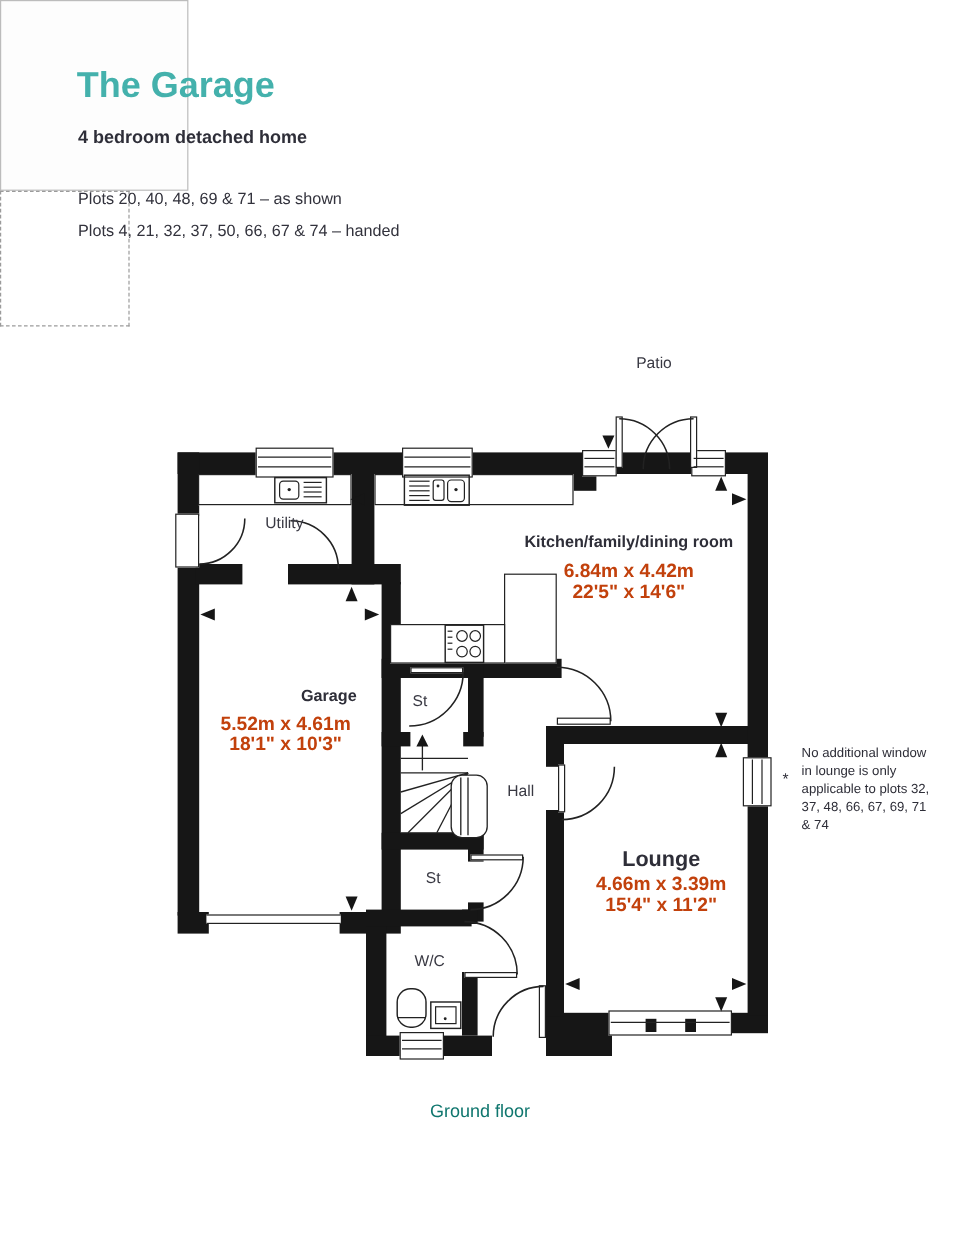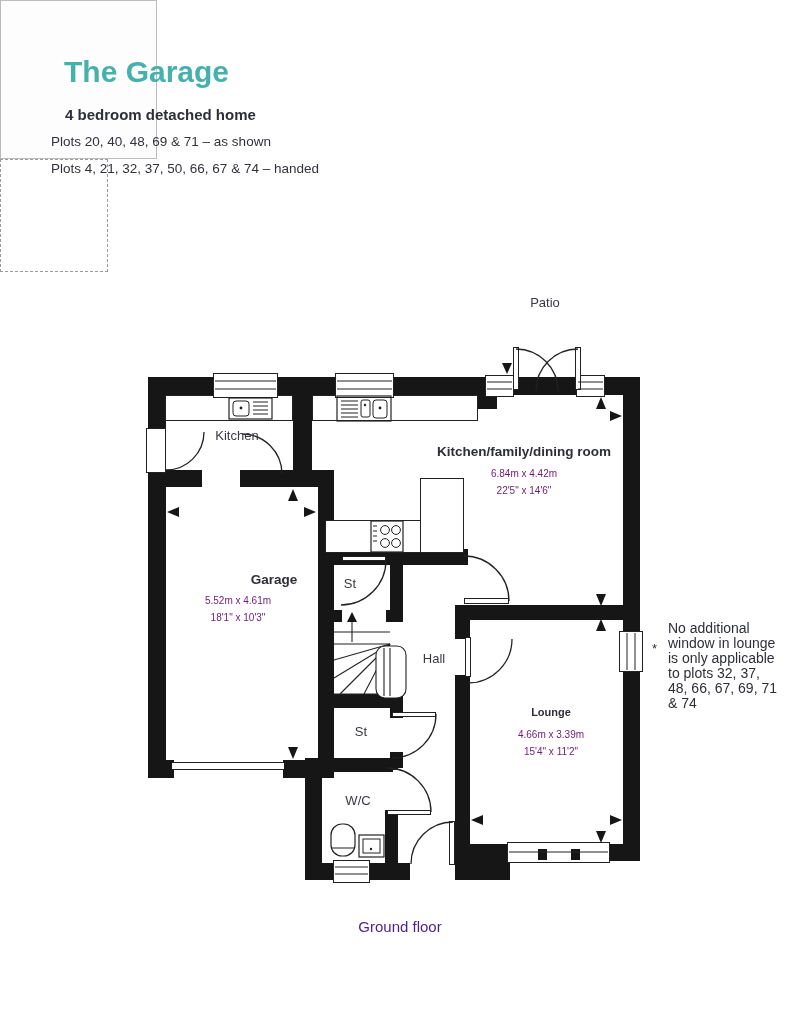--- a/index.html
+++ b/index.html
@@ -8,30 +8,30 @@
        font-family:"Liberation Sans", sans-serif; color:var(--text);}
   .abs{position:absolute;}
   .wall{position:absolute;background:var(--wall);}
   .win{position:absolute;background:#fff;border:1.2px solid #222;box-sizing:border-box;}
   .leaf{position:absolute;background:#fff;border:1px solid #222;box-sizing:border-box;}
   .counter{position:absolute;background:#fff;border:1px solid #222;box-sizing:border-box;}
   .mull{position:absolute;background:#161616;}
   .label{position:absolute;transform:translateX(-50%);white-space:nowrap;
          font-size:13px;color:#393943;text-align:left;}
   .label.bold{font-weight:bold;color:#2e2e38;}
-  .dims{font-weight:normal;font-size:10px;color:#701a75;}
+  .dims{font-weight:bold;font-size:16px;color:#c2410c;}
   #title{left:64px;top:55px;font-size:30px;font-weight:800;color:var(--accent);letter-spacing:0px;}
   #subtitle{left:65px;top:106px;font-size:15px;font-weight:bold;}
-  .plots{left:51px;font-size:13.5px;color:#32323c;}
+  .plots{left:65px;font-size:13.5px;color:#32323c;margin-top:24px;}
   #patio{left:466px;top:233px;width:157px;height:159px;border:1px solid #bcbcbc;
          background:#fdfdfd;box-sizing:border-box;}
   #dashedbay{left:176px;top:650px;width:108px;height:113px;border:1.5px dashed #9b9b9b;box-sizing:border-box;}
-  #note{left:668px;top:621px;width:114px;font-size:14px;line-height:15px;color:#2e2e38;}
+  #note{left:668px;top:621px;width:114px;font-size:11px;line-height:15px;color:#2e2e38;}
   #notemark{left:652px;top:641px;font-size:13px;}
-  #groundfloor{left:400px;top:918px;transform:translateX(-50%);font-size:15px;color:#4c1d95;}
+  #groundfloor{left:400px;top:918px;transform:translateX(-50%);font-size:15px;color:#0f766e;}
   svg{position:absolute;left:0;top:0;}
 </style>
 </head>
 <body>
 
 <div class="abs" id="title">The Garage</div>
 <div class="abs" id="subtitle">4 bedroom detached home</div>
 <div class="abs plots" style="top:134px;">Plots 20, 40, 48, 69 &amp; 71 – as shown</div>
 <div class="abs plots" style="top:161px;">Plots 4, 21, 32, 37, 50, 66, 67 &amp; 74 – handed</div>
 
@@ -199,32 +199,32 @@
       <polygon points="596,594 606,594 601,606"></polygon>
       <polygon points="596,631 606,631 601,619"></polygon>
       <polygon points="596,831 606,831 601,843"></polygon>
       <polygon points="483,815 483,825 471,820"></polygon>
       <polygon points="610,815 610,825 622,820"></polygon>
       <polygon points="502,363 512,363 507,374"></polygon>
       <polygon points="347,622 357,622 352,612"></polygon>
     </g>
   </svg>
 
-  <div class="label" style="left:237px;top:428px;">Kitchen</div>
+  <div class="label" style="left:237px;top:428px;">Utility</div>
   <div class="label bold" style="left:524px;top:444px;font-size:13.5px;">Kitchen/family/dining room</div>
   <div class="label dims" style="left:524px;top:468px;">6.84m x 4.42m</div>
   <div class="label dims" style="left:524px;top:485px;">22'5" x 14'6"</div>
   <div class="label bold" style="left:238px;top:572px;font-size:13.5px;margin-left:36px;">Garage</div>
   <div class="label dims" style="left:238px;top:595px;">5.52m x 4.61m</div>
   <div class="label dims" style="left:238px;top:612px;">18'1" x 10'3"</div>
   <div class="label" style="left:350px;top:576px;">St</div>
   <div class="label" style="left:434px;top:651px;">Hall</div>
   <div class="label" style="left:361px;top:724px;">St</div>
   <div class="label" style="left:358px;top:793px;">W/C</div>
-  <div class="label bold" style="left:551px;top:706px;font-size:11px;">Lounge</div>
+  <div class="label bold" style="left:551px;top:706px;font-size:18px;">Lounge</div>
   <div class="label dims" style="left:551px;top:729px;">4.66m x 3.39m</div>
   <div class="label dims" style="left:551px;top:746px;">15'4" x 11'2"</div>
 
   <div class="abs" id="notemark">*</div>
   <div class="abs" id="note">No additional window in lounge is only applicable to plots 32, 37, 48, 66, 67, 69, 71 &amp; 74</div>
 
   <div class="abs" id="groundfloor">Ground floor</div>
 </div>
 
 </body></html>

